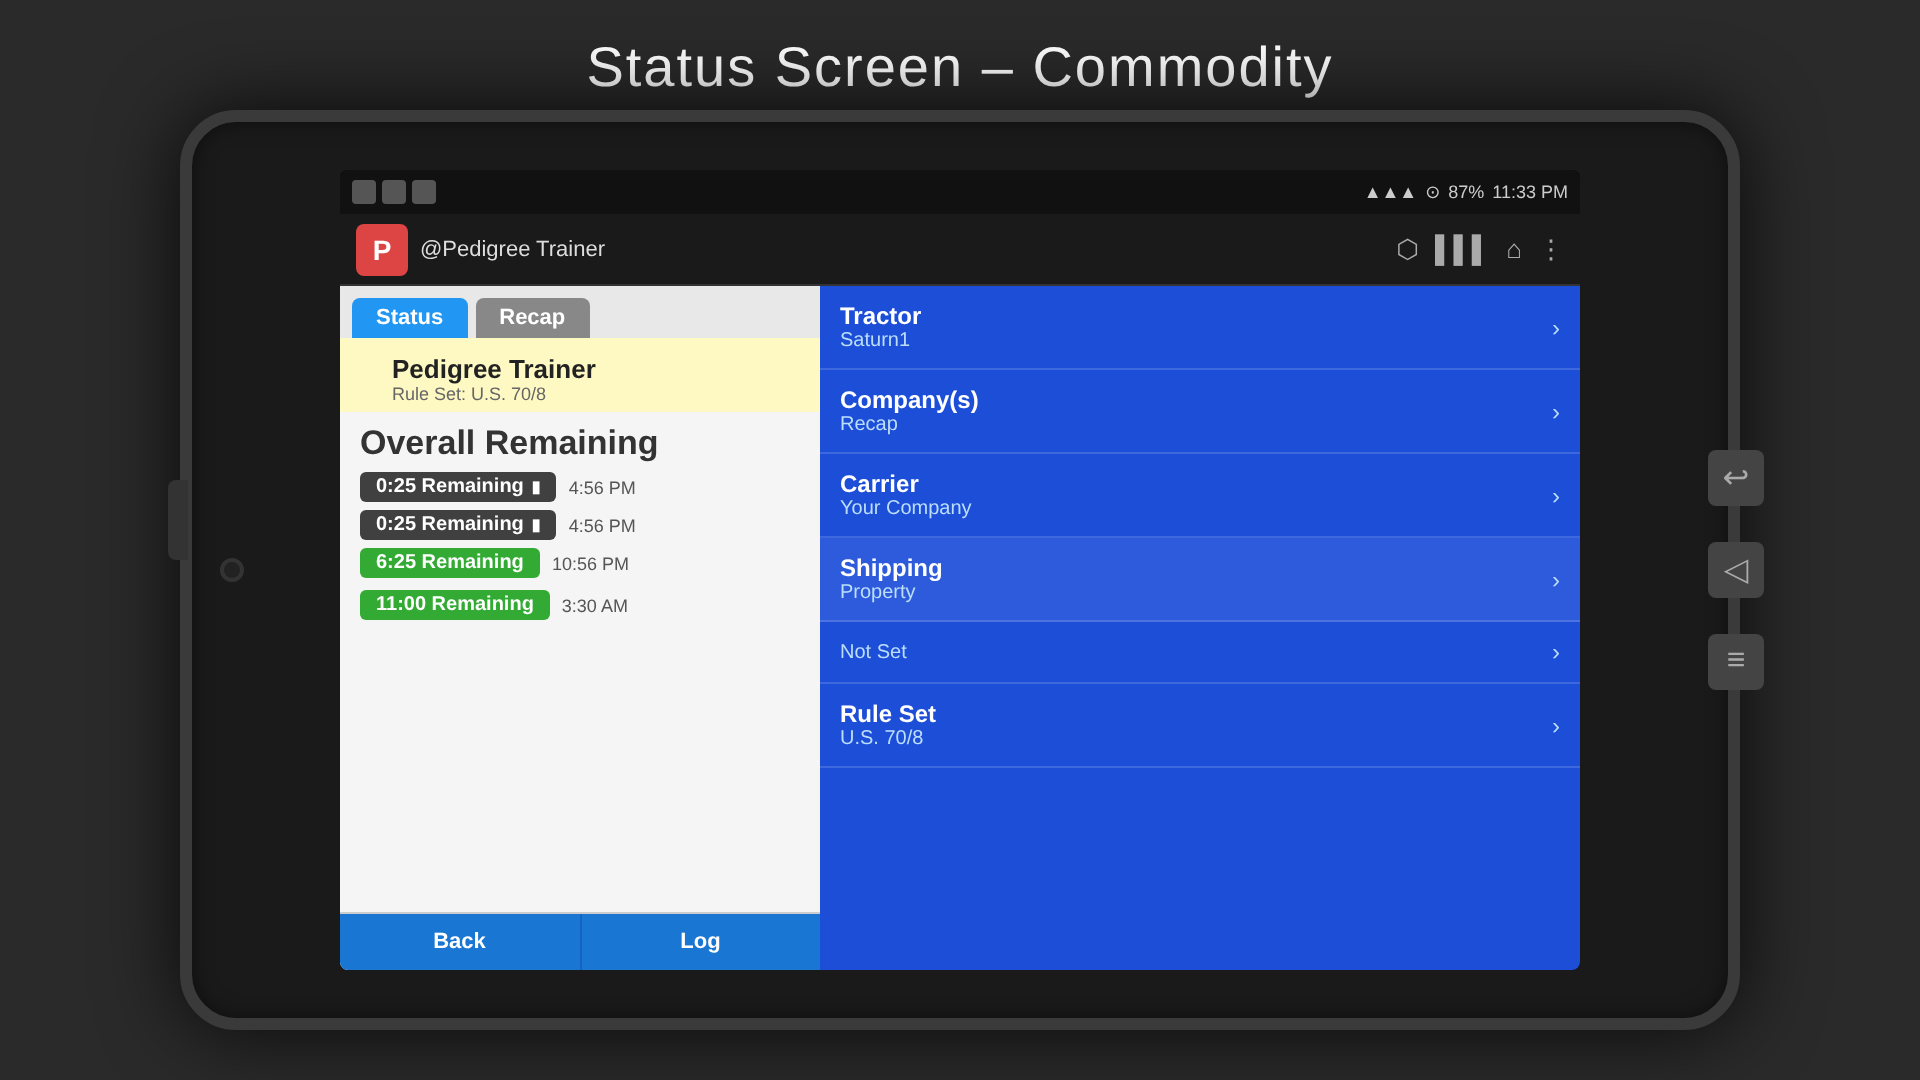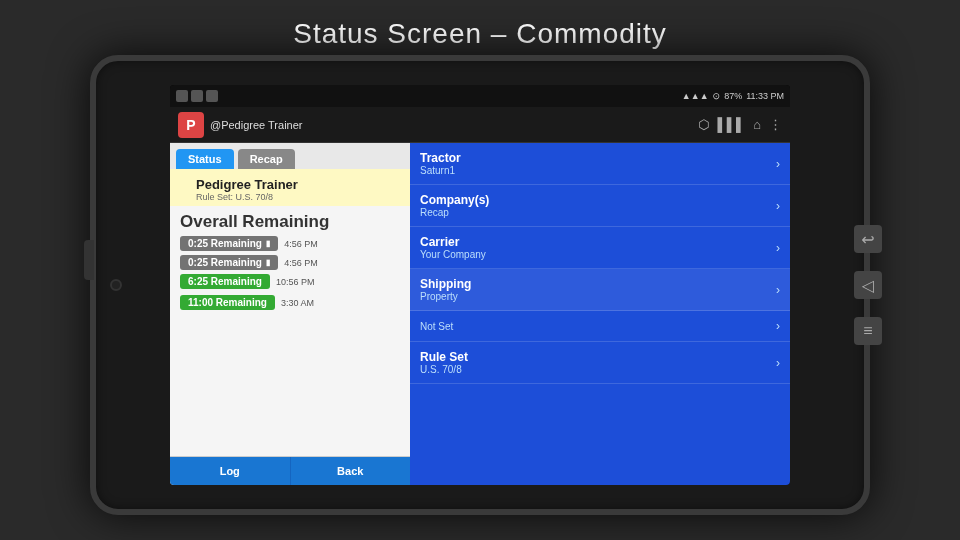--- a/index.html
+++ b/index.html
@@ -248,21 +248,21 @@
       font-size: 10px;
       font-weight: bold;
       color: #fff;
       min-width: 90px;
       display: flex;
       align-items: center;
       justify-content: space-between;
     }
 
     .gauge-red {
-      background: #737373;
+      background: #404040;
       text-align: center;
     }
 
     .gauge-green {
       background: #33aa33;
     }
 
     .gauge-time {
       font-size: 9px;
       color: #555;
@@ -425,22 +425,22 @@
         <div class="sub-label"></div>
 
         <div class="gauge-row">
           <div class="gauge-bar gauge-green">
             <span>11:00 Remaining</span>
           </div>
           <span class="gauge-time">3:30 AM</span>
         </div>
 
         <div class="bottom-buttons">
+          <div class="bottom-btn">Back</div>
           <div class="bottom-btn">Log</div>
-          <div class="bottom-btn">Back</div>
         </div>
       </div>
 
       <div class="right-panel">
 
         <div class="list-item">
           <div class="list-item-content">
             <span class="list-item-title">Tractor</span>
             <span class="list-item-sub">Saturn1</span>
           </div>

